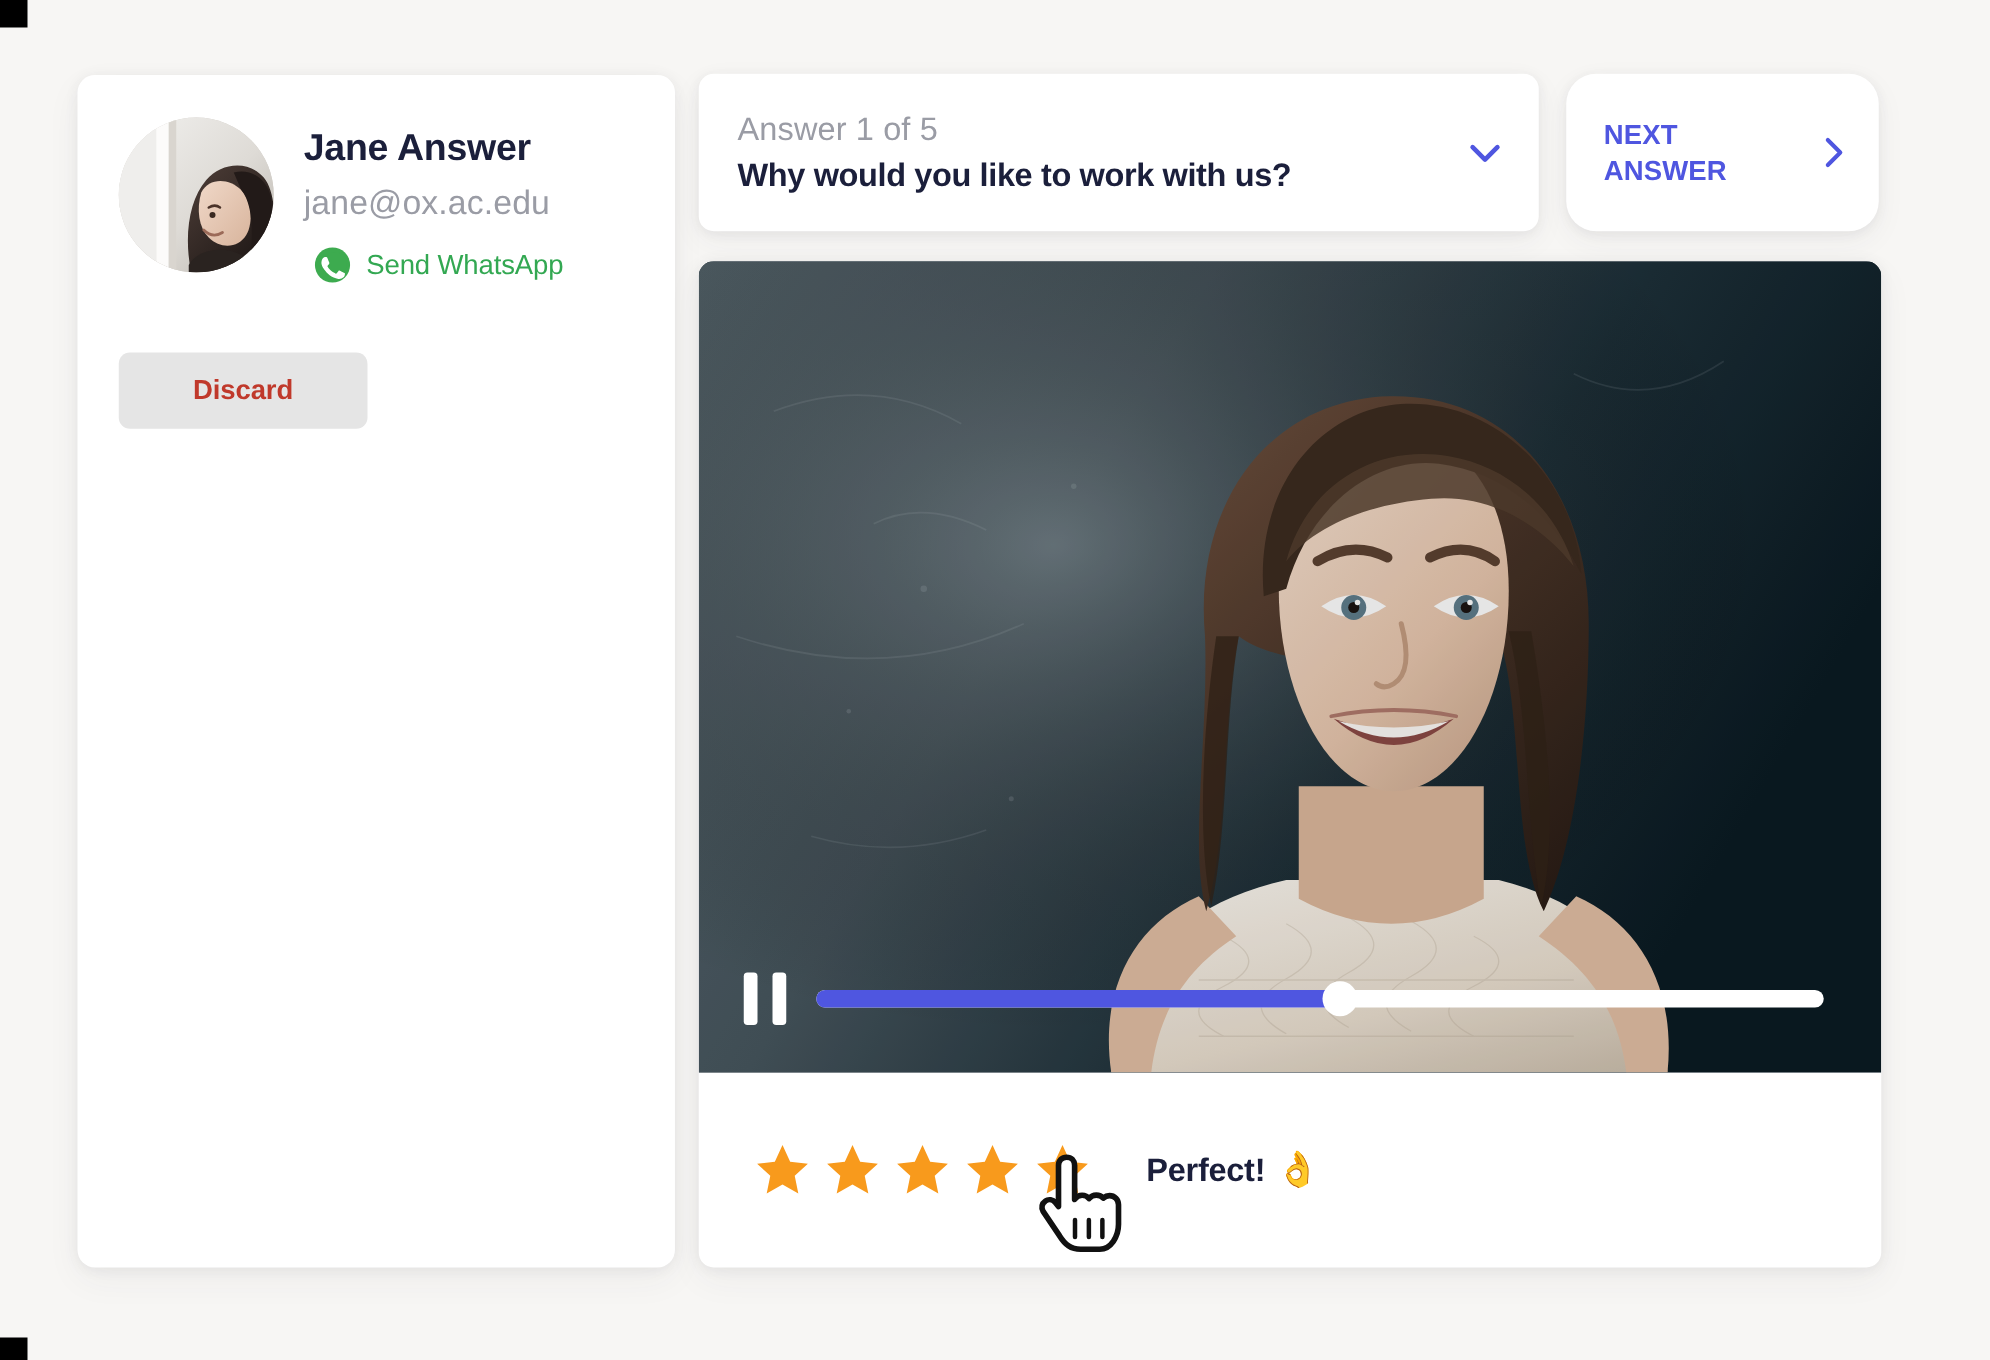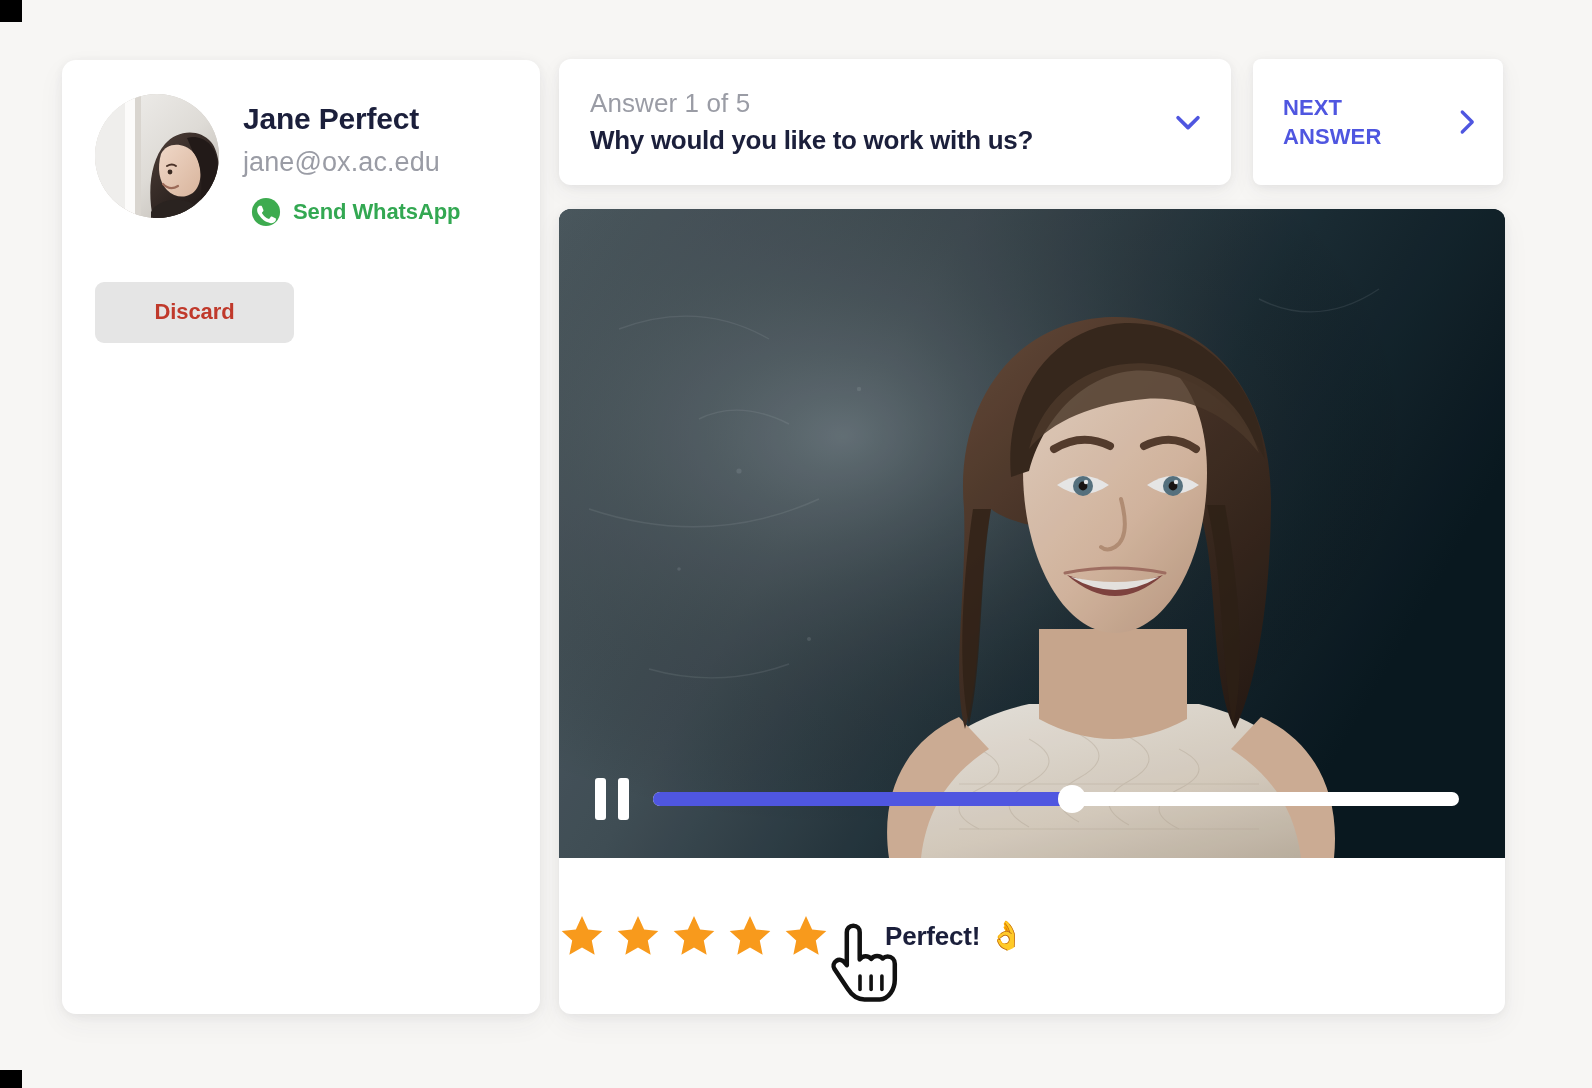--- a/index.html
+++ b/index.html
@@ -85,21 +85,21 @@
     align-items: center;
     gap: 12px;
     margin-top: 10px;
     margin-left: 8px;
     cursor: pointer;
     width: fit-content;
   }
   .whatsapp-icon { width: 30px; height: 30px; display: block; }
   .whatsapp-label {
     font-size: 22px;
-    font-weight: bold;
+    font-weight: normal;
     color: #33a852;
     letter-spacing: -0.1px;
   }
 
   .action-row {
     display: flex;
     gap: 19px;
     padding: 55px 0 0 33px;
   }
   .btn {
@@ -153,21 +153,21 @@
   }
   .chevron-down { width: 34px; height: 34px; flex: 0 0 34px; }
 
   .next-card {
     position: absolute;
     left: 1253px;
     top: 59px;
     width: 250px;
     height: 126px;
     background: #ffffff;
-    border-radius: 8px;
+    border-radius: 24px;
     box-shadow: 0 2px 9px rgba(60,60,70,0.07), 0 8px 24px rgba(60,60,70,0.05);
     display: flex;
     align-items: center;
     padding: 0 22px 0 30px;
     cursor: pointer;
   }
   .next-label {
     flex: 1;
     font-size: 22px;
     font-weight: bold;
@@ -250,21 +250,22 @@
     transform: translate(-50%, -50%);
     cursor: grab;
   }
 
   
   .rating-row {
     position: relative;
     height: 156px;
     display: flex;
     align-items: center;
-    gap: 56px;
+    padding-left: 44px;
+    gap: 44px;
   }
   .stars { display: flex; gap: 10px; }
   .star { width: 46px; height: 46px; cursor: pointer; display: block; }
   .rating-caption {
     font-size: 26px;
     font-weight: bold;
     color: #1b1f3b;
     display: flex;
     align-items: center;
     gap: 9px;
@@ -319,21 +320,21 @@
           <path d="M66 60 C62 74 64 88 72 96 C82 106 96 104 102 94 C108 84 106 66 98 58 C88 48 72 48 66 60 Z" fill="url(#skinG)"></path>
           <path d="M92 44 C106 40 120 50 122 66 C124 84 120 104 118 124 L104 124 C108 96 108 70 98 58 Z" fill="#221a18"></path>
           <path d="M72 72 q5 -3 9 0" stroke="#4a3228" stroke-width="2" fill="none" stroke-linecap="round"></path>
           <circle cx="75" cy="78" r="2.4" fill="#3a2a22"></circle>
           <path d="M68 90 q7 7 15 2" stroke="#9b6a58" stroke-width="2.2" fill="none" stroke-linecap="round"></path>
           <path d="M56 118 C62 106 84 102 98 110 C110 117 112 124 112 124 L56 124 Z" fill="#2a2320"></path>
         </svg>
       </div>
 
       <div class="profile-info">
-        <div class="profile-name">Jane Perfect</div>
+        <div class="profile-name">Jane Answer</div>
         <div class="profile-email">jane@ox.ac.edu</div>
 
         <div class="whatsapp-row">
           <svg class="whatsapp-icon" viewBox="0 0 32 32">
             <circle cx="16" cy="16" r="15" fill="#3dab4f"></circle>
             <path d="M7 26 L9.4 19.8 A10 10 0 1 1 13 23.6 Z" fill="#3dab4f"></path>
             <path d="M12.2 10.6 c-.4-.9-.8-.9-1.2-.9 h-1 c-.35 0-.9.13-1.37.64 -.47.51-1.8 1.76-1.8 4.3 0 2.53 1.84 4.98 2.1 5.32 .26.34 3.56 5.7 8.79 7.76 4.35 1.71 5.23 1.37 6.18 1.28 .94-.08 3.04-1.24 3.47-2.45 .43-1.2.43-2.23.3-2.45 -.13-.21-.47-.34-.98-.6 -.51-.26-3.04-1.5-3.51-1.67 -.47-.17-.81-.26-1.15.26 -.34.51-1.32 1.67-1.62 2.01 -.3.34-.6.38-1.11.13 -.51-.26-2.17-.8-4.13-2.55 -1.53-1.36-2.56-3.04-2.86-3.55 -.3-.51-.03-.79.22-1.05 .23-.23.51-.6.77-.9 .26-.3.34-.51.51-.85 .17-.34.09-.64-.04-.9 -.13-.26-1.13-2.74-1.56-3.72z" fill="#ffffff" transform="translate(-0.4,-1.2) scale(0.96) translate(0.4,1.2)"></path>
           </svg>
           <span class="whatsapp-label">Send WhatsApp</span>
         </div>

